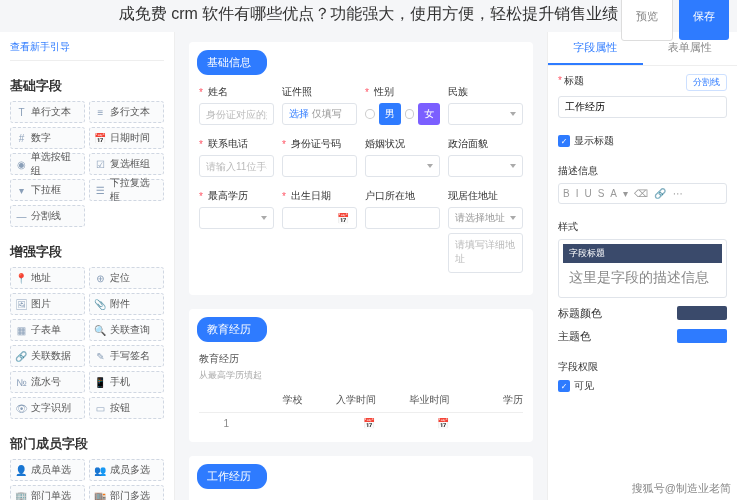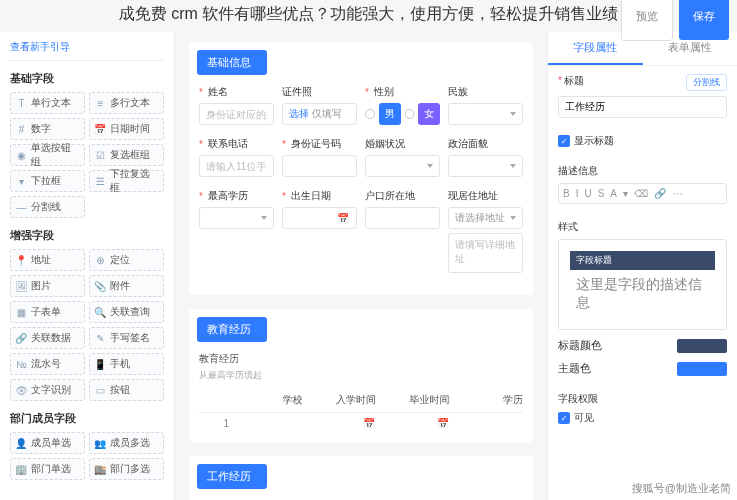--- a/index.html
+++ b/index.html
@@ -5,28 +5,28 @@
 *{box-sizing:border-box;margin:0;padding:0;font-family:-apple-system,BlinkMacSystemFont,"PingFang SC","Microsoft YaHei",sans-serif}
 body{width:737px;height:500px;overflow:hidden;background:#f5f6f8;font-size:11px;color:#333;position:relative}
 .overlay-title{position:absolute;top:0;left:0;right:0;z-index:100;font-size:16px;color:#333;padding:2px 11px;text-align:center;line-height:1.5;pointer-events:none}
 .topbar{position:absolute;top:0;right:0;height:32px;display:flex;align-items:center;gap:6px;padding:0 8px}
 .top-btn{padding:16px 14px;border-radius:3px;font-size:11px;cursor:pointer}
 .top-save{background:#2e7bff;color:#fff;border:none}
 .top-preview{background:#fff;border:1px solid #ddd;color:#888}
 .main{display:flex;height:500px;padding-top:32px}
 .left{width:175px;background:#fff;padding:8px 10px;overflow-y:auto;border-right:1px solid #eee}
 .left-top{font-size:10px;color:#2e7bff;padding-bottom:6px;border-bottom:1px solid #eee}
-.section-title{font-size:11px;font-weight:600;color:#333;margin:10px 0 6px}
+.section-title{font-size:13px;font-weight:600;color:#333;margin:16px 0 6px}
 .field-grid{display:flex;flex-wrap:wrap;gap:4px}
 .field-item{width:calc(50% - 2px);height:22px;border:1px dashed #d0d7e2;border-radius:3px;display:flex;align-items:center;padding:0 5px;font-size:10px;color:#555;cursor:grab;background:#fafbfc}
 .field-item .ico{width:11px;height:11px;margin-right:4px;display:inline-flex;align-items:center;justify-content:center;color:#8a9fb8}
 .recycle{text-align:center;margin-top:14px;color:#888;font-size:10px;padding:6px;cursor:pointer}
 .center{flex:1;padding:10px 14px;overflow-y:auto}
 .panel{background:#fff;border-radius:4px;margin-bottom:14px;padding-bottom:8px}
-.panel-head{background:#2e7bff;color:#fff;font-size:11px;padding:5px 10px;border-radius:3px;margin:8px 8px 10px;display:inline-block;min-width:70px}
+.panel-head{background:#2e7bff;color:#fff;font-size:11px;padding:5px 10px;border-radius:11px;margin:8px 8px 10px;display:inline-block;min-width:70px}
 .form-row{display:flex;padding:0 10px;gap:8px;margin-bottom:12px}
 .form-col{flex:1;min-width:0}
 .form-label{font-size:10px;color:#333;margin-bottom:4px;display:flex;align-items:center;gap:3px}
 .req::before{content:"*";color:#f56;margin-right:2px}
 .form-input{width:100%;height:22px;border:1px solid #e0e4ea;border-radius:3px;padding:0 6px;font-size:10px;color:#888;background:#fff}
 .form-input::placeholder{color:#bbb}
 .select-like{display:flex;align-items:center;justify-content:space-between;color:#999}
 .caret{width:0;height:0;border-left:3px solid transparent;border-right:3px solid transparent;border-top:4px solid #aaa}
 .gender{display:flex;gap:4px;align-items:center}
 .gender-btn{width:22px;height:22px;border-radius:3px;display:flex;align-items:center;justify-content:center;font-size:10px}
@@ -46,24 +46,24 @@
 .tabs{display:flex;border-bottom:1px solid #eee}
 .tab{flex:1;text-align:center;padding:8px 0;font-size:11px;color:#888;cursor:pointer}
 .tab.active{color:#2e7bff;border-bottom:2px solid #2e7bff}
 .prop{padding:8px 10px}
 .prop-label{font-size:10px;color:#333;margin-bottom:5px;display:flex;justify-content:space-between}
 .prop-input{width:100%;height:22px;border:1px solid #e0e4ea;border-radius:3px;padding:0 6px;font-size:10px}
 .divider-btn{font-size:9px;color:#2e7bff;border:1px solid #cde0ff;padding:1px 6px;border-radius:3px;cursor:pointer}
 .checkbox{width:12px;height:12px;background:#2e7bff;border-radius:2px;display:inline-flex;align-items:center;justify-content:center;color:#fff;font-size:8px;margin-right:4px}
 .toolbar{display:flex;gap:6px;border:1px solid #e0e4ea;padding:4px;border-radius:3px;color:#999;font-size:10px}
 .toolbar span{cursor:pointer}
-.style-box{border:1px solid #e0e4ea;border-radius:3px;padding:11px;margin-top:4px}
+.style-box{border:1px solid #e0e4ea;border-radius:3px;padding:4px;margin-top:4px}
 .style-head{background:#3a4a6b;color:#fff;font-size:9px;padding:3px 6px}
 .style-body{padding:6px;font-size:14px;color:#888}
-.color-row{display:flex;align-items:center;justify-content:space-between;margin-top:8px}
+.color-row{display:flex;align-items:flex-start;justify-content:space-between;margin-top:8px}
 .color-swatch{width:50px;height:14px;border-radius:2px}
 .c1{background:#3a4a6b}
 .c2{background:#2e7bff}
 .watermark{position:absolute;right:6px;bottom:4px;font-size:11px;color:#888;z-index:200}
 .scrollhint::-webkit-scrollbar{width:4px}
 </style>
 </head>
 <body>
 
 <div class="overlay-title">成免费 crm 软件有哪些优点？功能强大，使用方便，轻松提升销售业绩</div>

